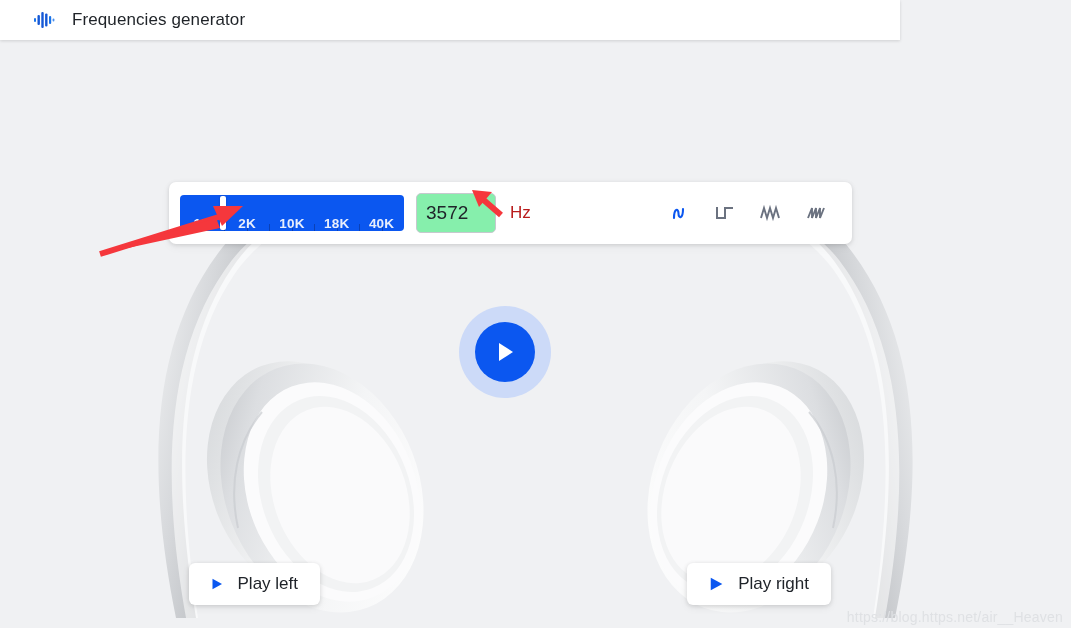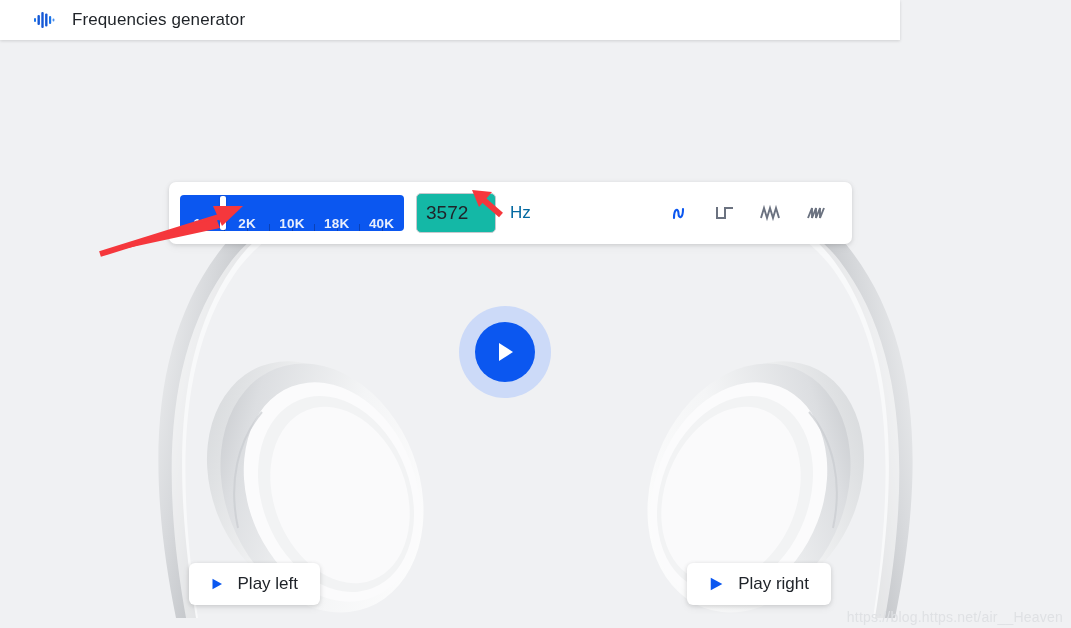--- a/index.html
+++ b/index.html
@@ -99,31 +99,31 @@
     border-radius: 2px;
     box-shadow: 0 0 2px rgba(0,0,0,.25);
     cursor: grab;
   }
 
   .freq-input {
     margin-left: 12px;
     width: 80px; height: 40px;
     border: 1px solid #c6c9ce;
     border-radius: 5px;
-    background: #14b8a6;
+    background: #86efac;
     font-family: "Liberation Sans", sans-serif;
     font-size: 19px;
     color: #20242a;
     padding: 0 9px;
     outline: none;
   }
   .unit-label {
     margin-left: 14px;
     font-size: 17px;
-    color: #0369a1;
+    color: #b91c1c;
   }
 
   .wave-icons {
     margin-left: auto;
     margin-right: 20px;
     display: flex;
     align-items: center;
     gap: 16px;
   }
   .wave-btn {

